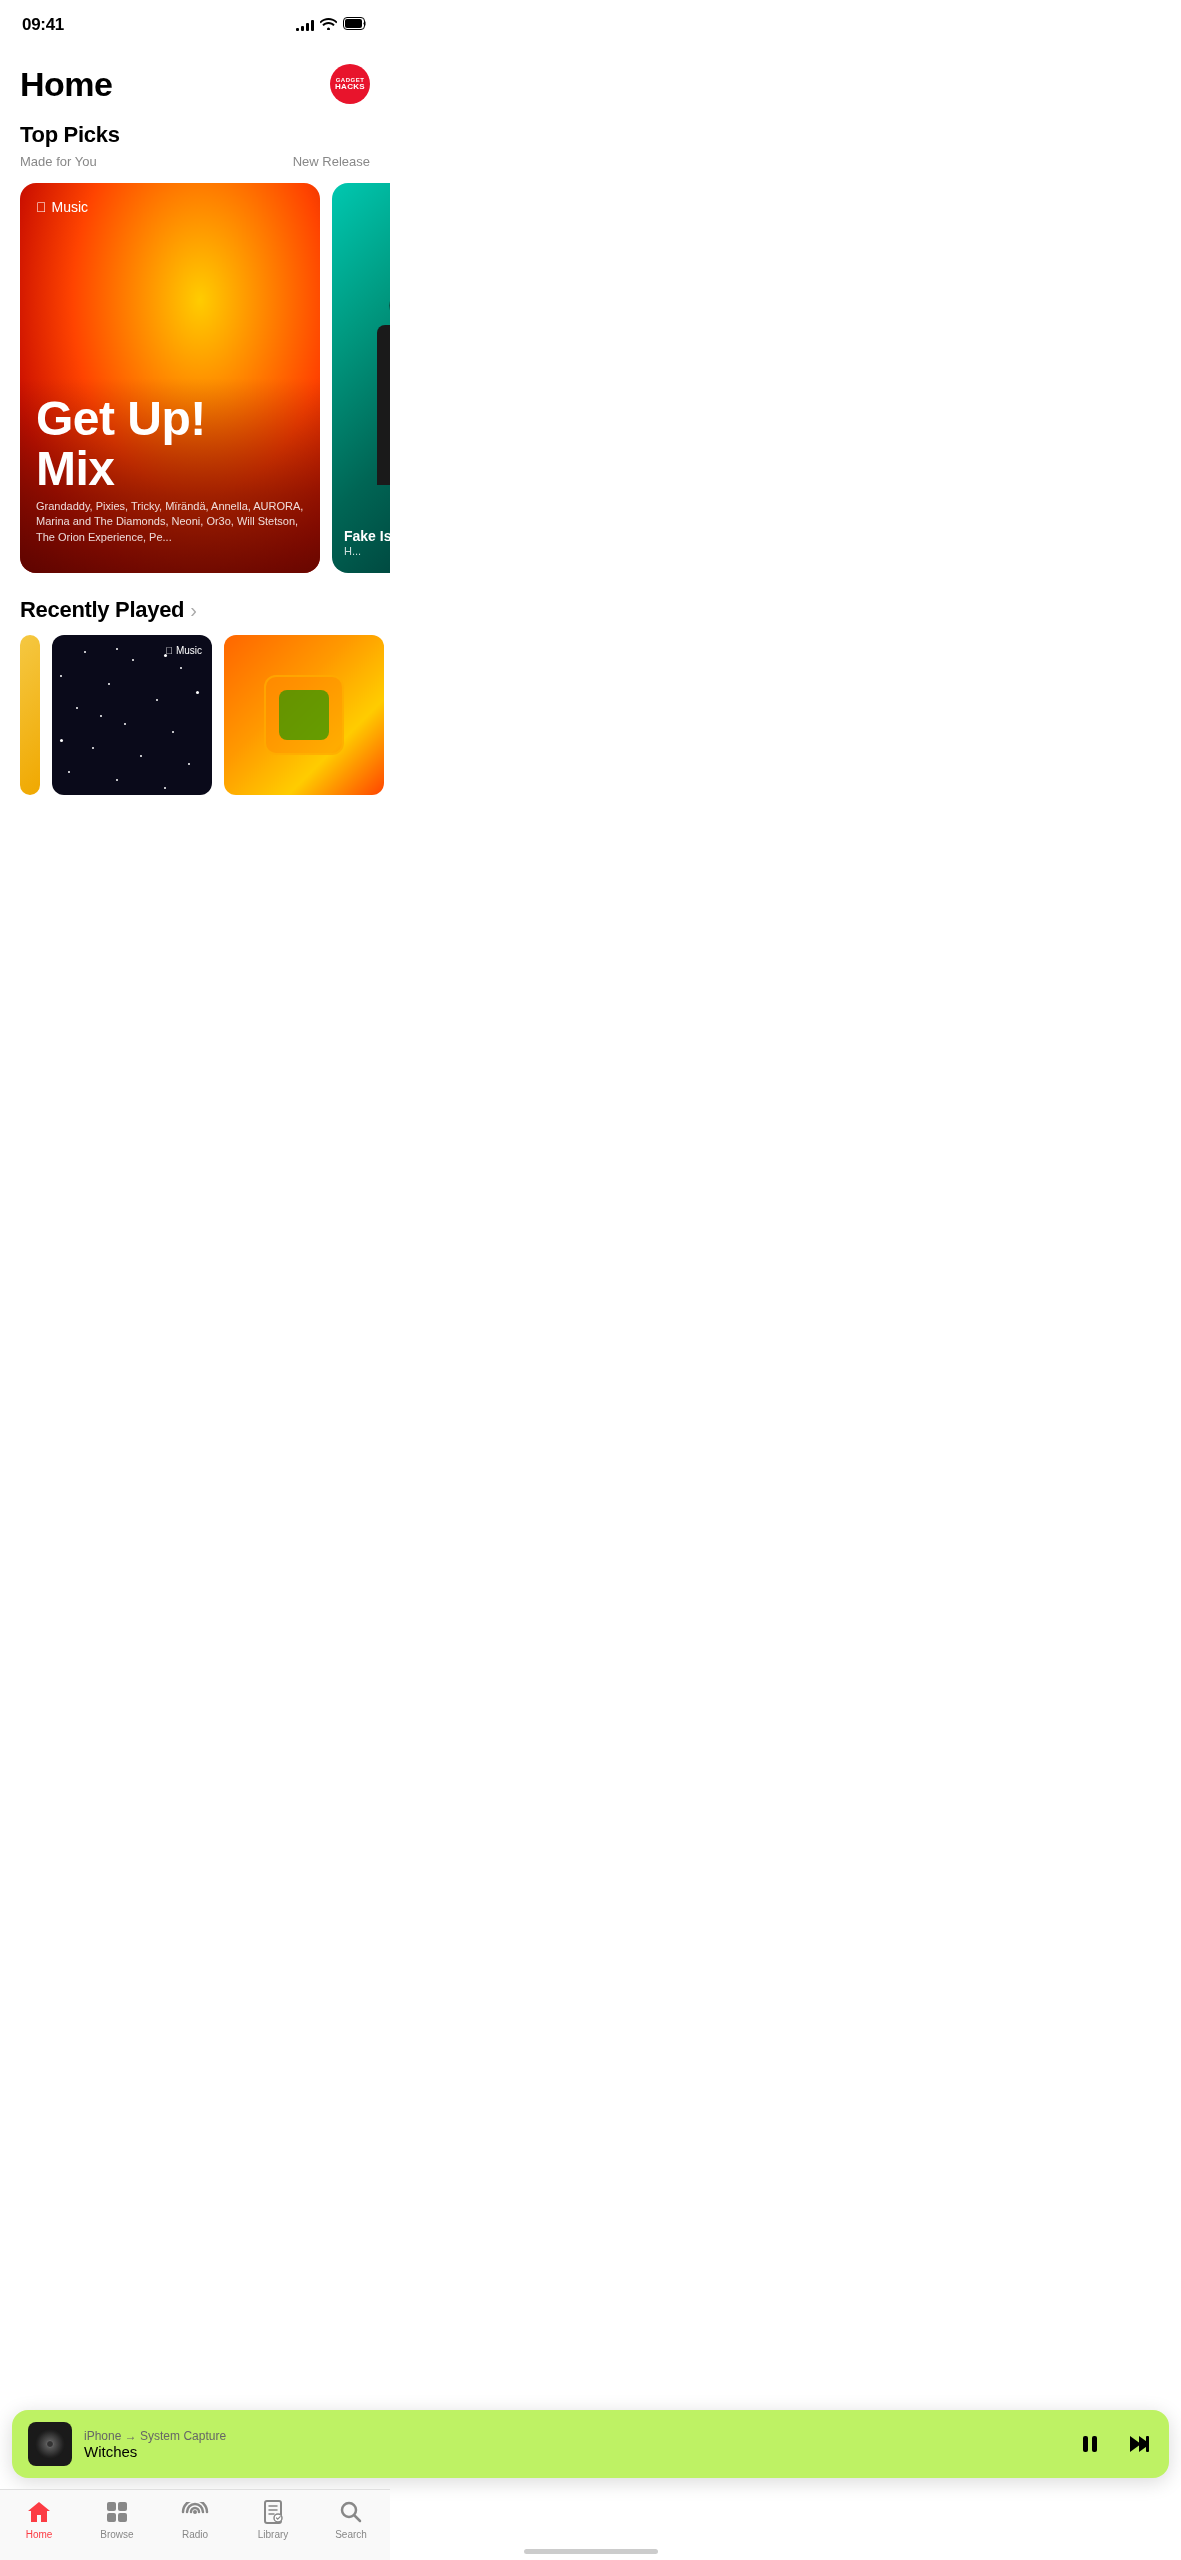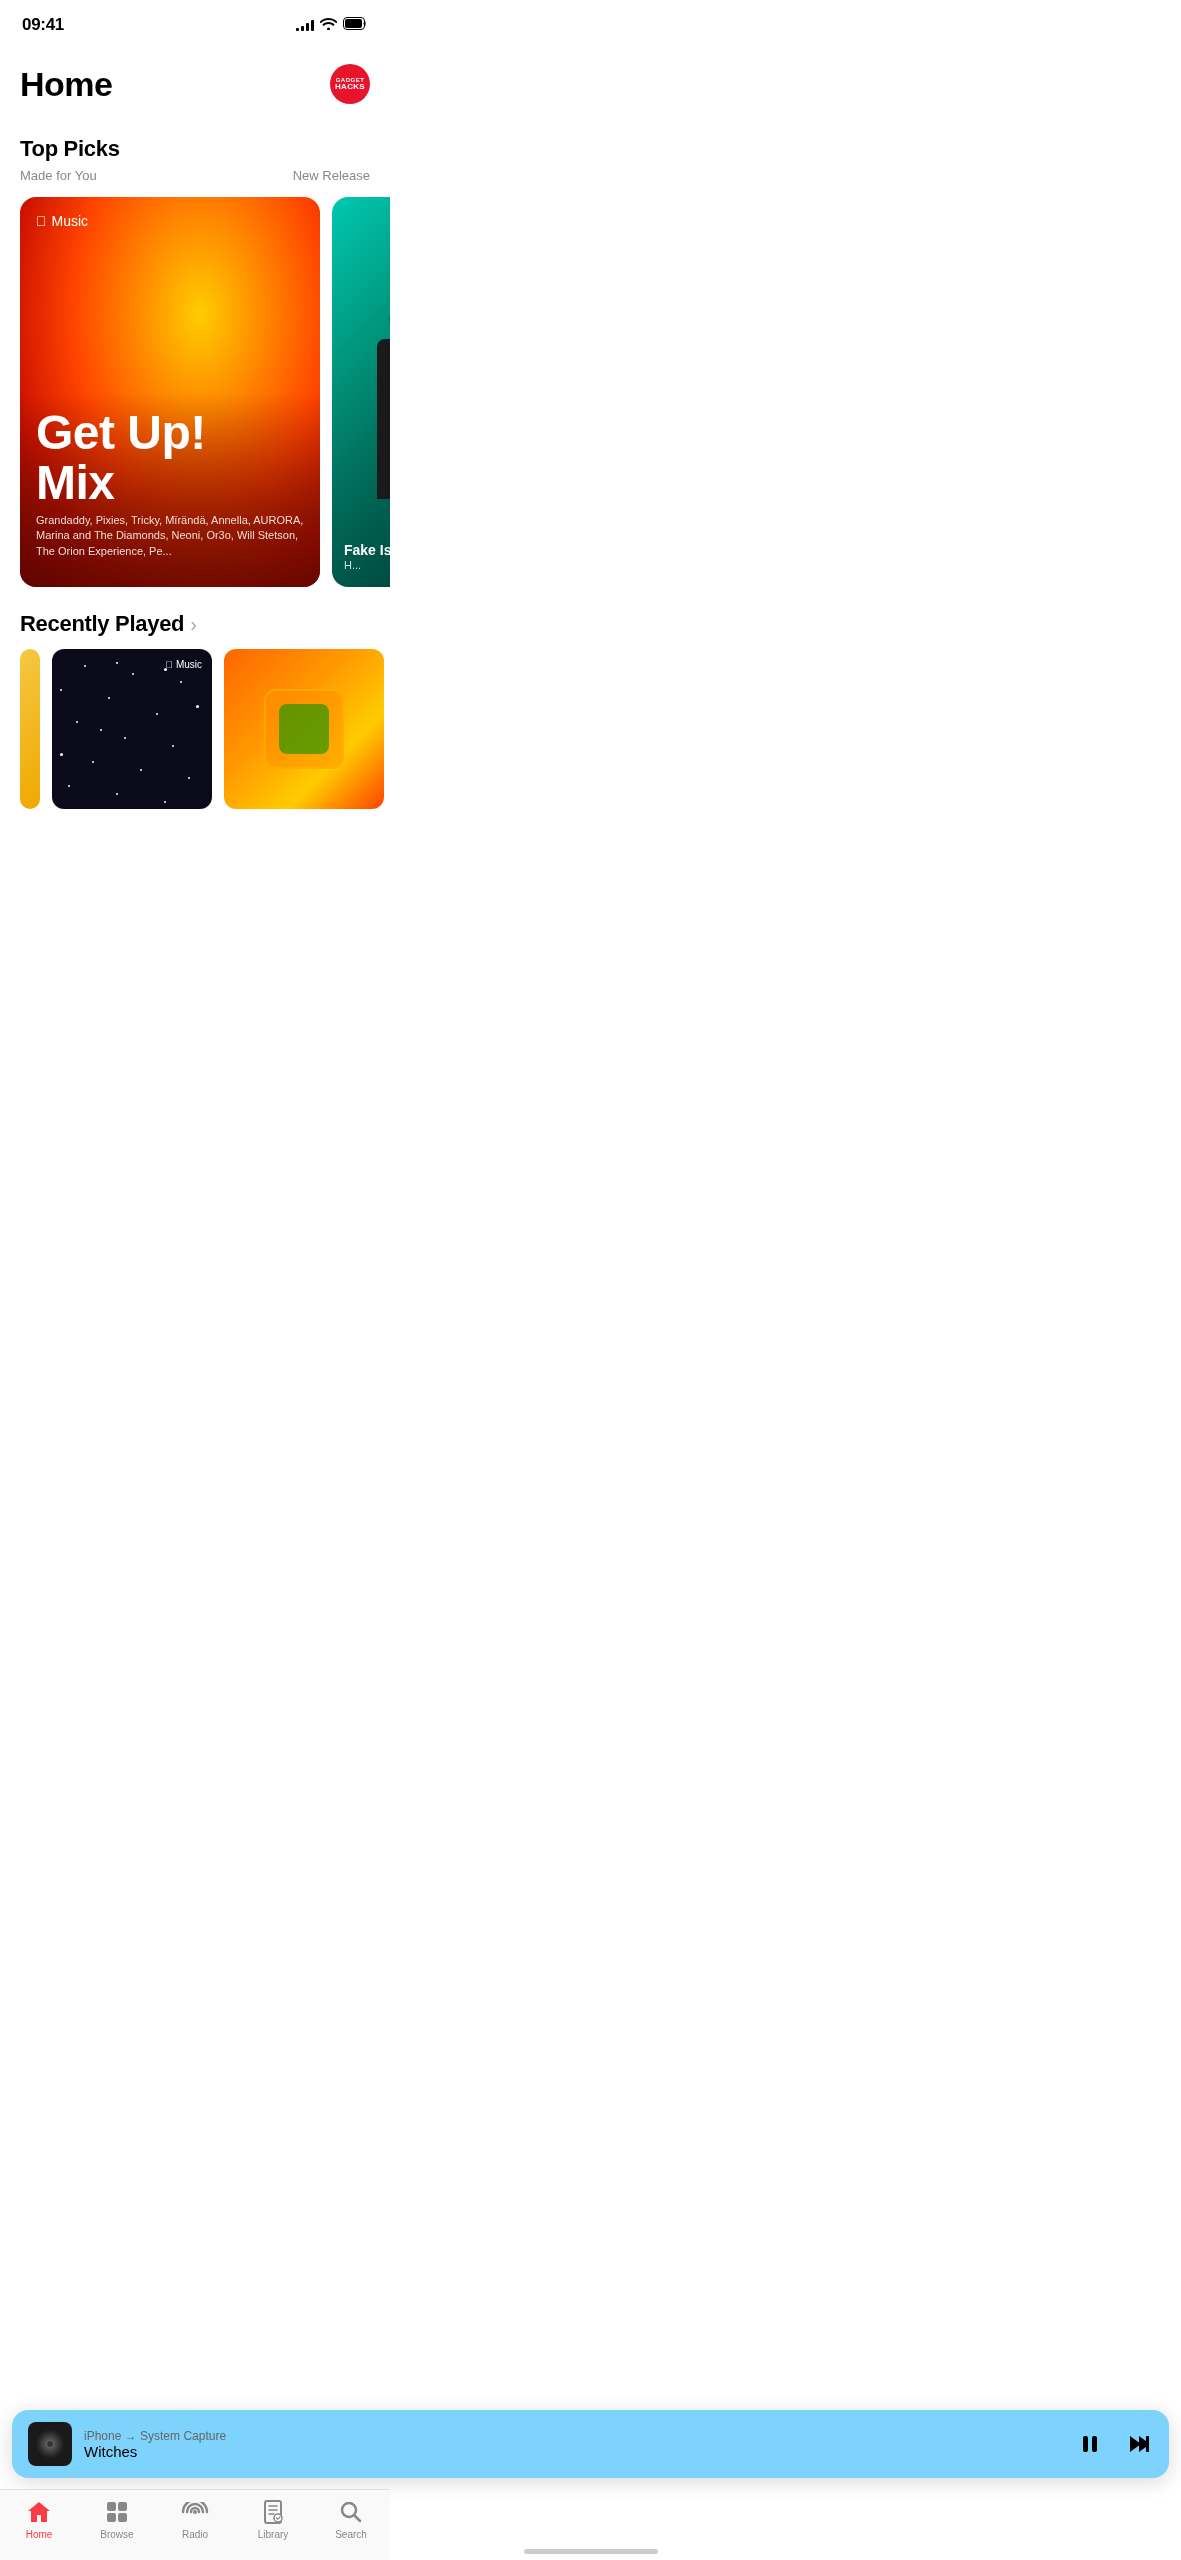--- a/index.html
+++ b/index.html
@@ -86,21 +86,20 @@
 
     
     .section-header {
       padding: 8px 20px 4px 20px;
     }
     .section-title {
       font-size: 22px;
       font-weight: 700;
       color: #000;
       letter-spacing: -0.3px;
-      margin-top: 14px;
     }
     .section-subtitle {
       font-size: 13px;
       color: #888;
       font-weight: 400;
     }
     .section-header-row {
       display: flex;
       justify-content: space-between;
       align-items: baseline;
@@ -316,21 +315,21 @@
       border-radius: 8px;
       background: rgba(0,150,0,0.6);
     }
 
     
     .mini-player {
       position: fixed;
       bottom: 80px;
       left: 12px;
       right: 12px;
-      background: #7dd3fc;
+      background: #bef264;
       border-radius: 16px;
       padding: 12px 16px;
       display: flex;
       align-items: center;
       gap: 12px;
       box-shadow: 0 4px 20px rgba(0,0,0,0.15);
       cursor: pointer;
     }
     .mini-player-thumb {
       width: 44px;

